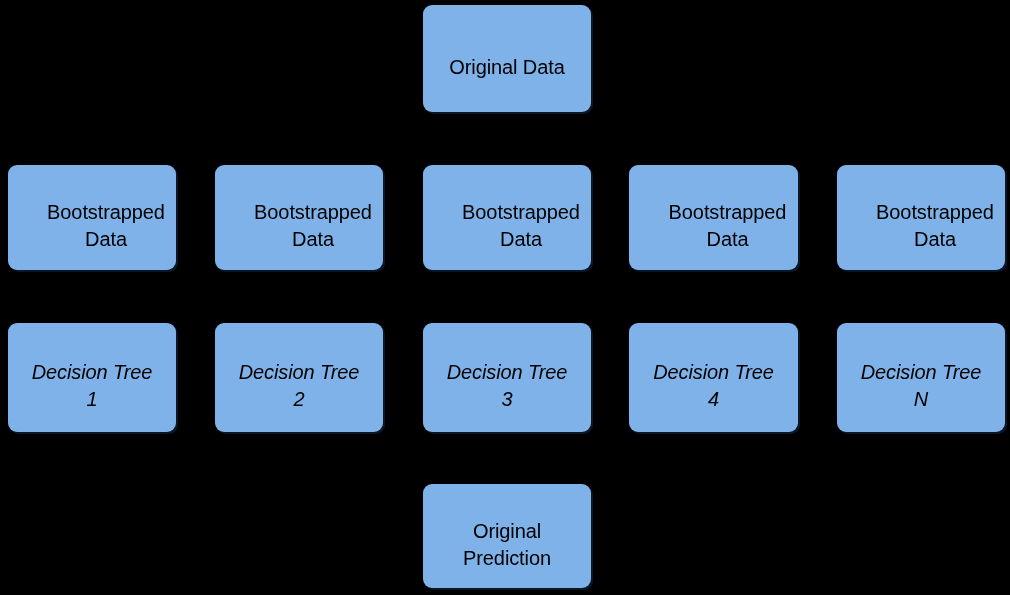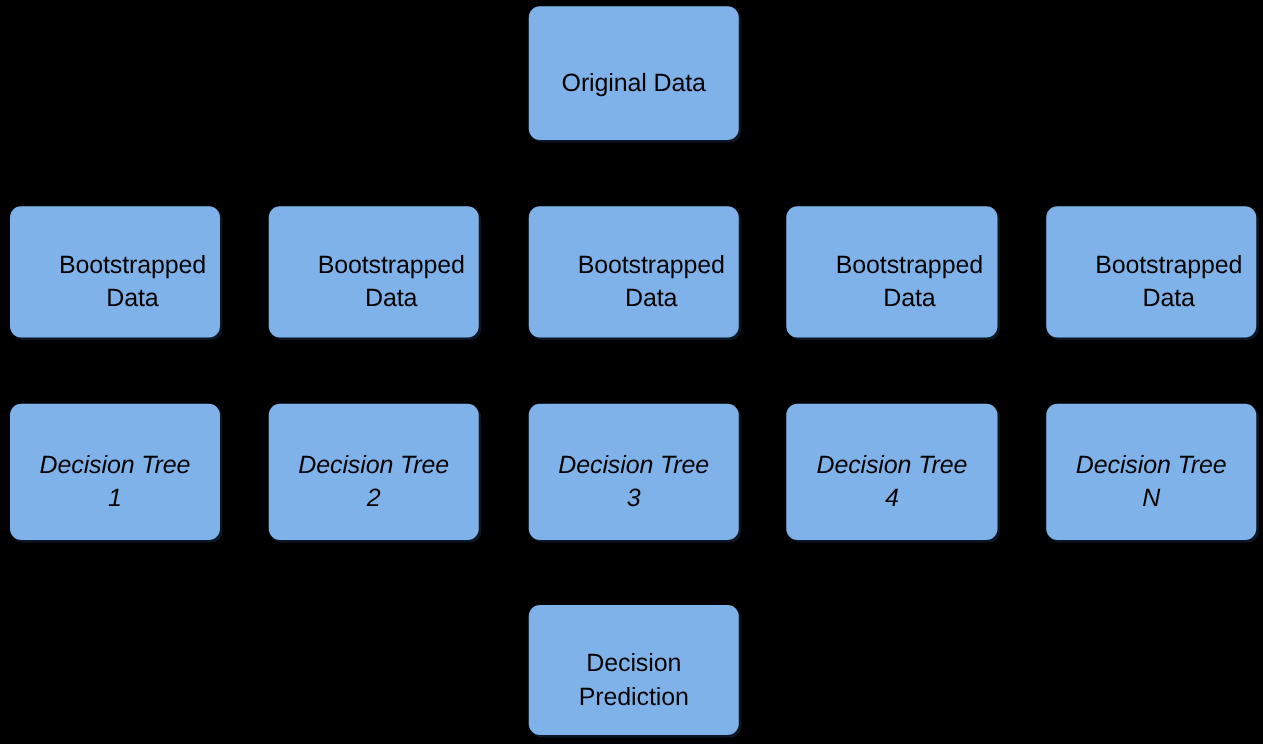--- a/index.html
+++ b/index.html
@@ -97,17 +97,17 @@
   <div class="node row-tree col-3">
     <span class="label">Decision Tree
 4</span>
   </div>
   <div class="node row-tree col-4">
     <span class="label">Decision Tree
 N</span>
   </div>
 
   <div class="node row-final col-2">
-    <span class="label">Decision
+    <span class="label">Original
 Prediction</span>
   </div>
 
 </div>
 
 </body></html>

